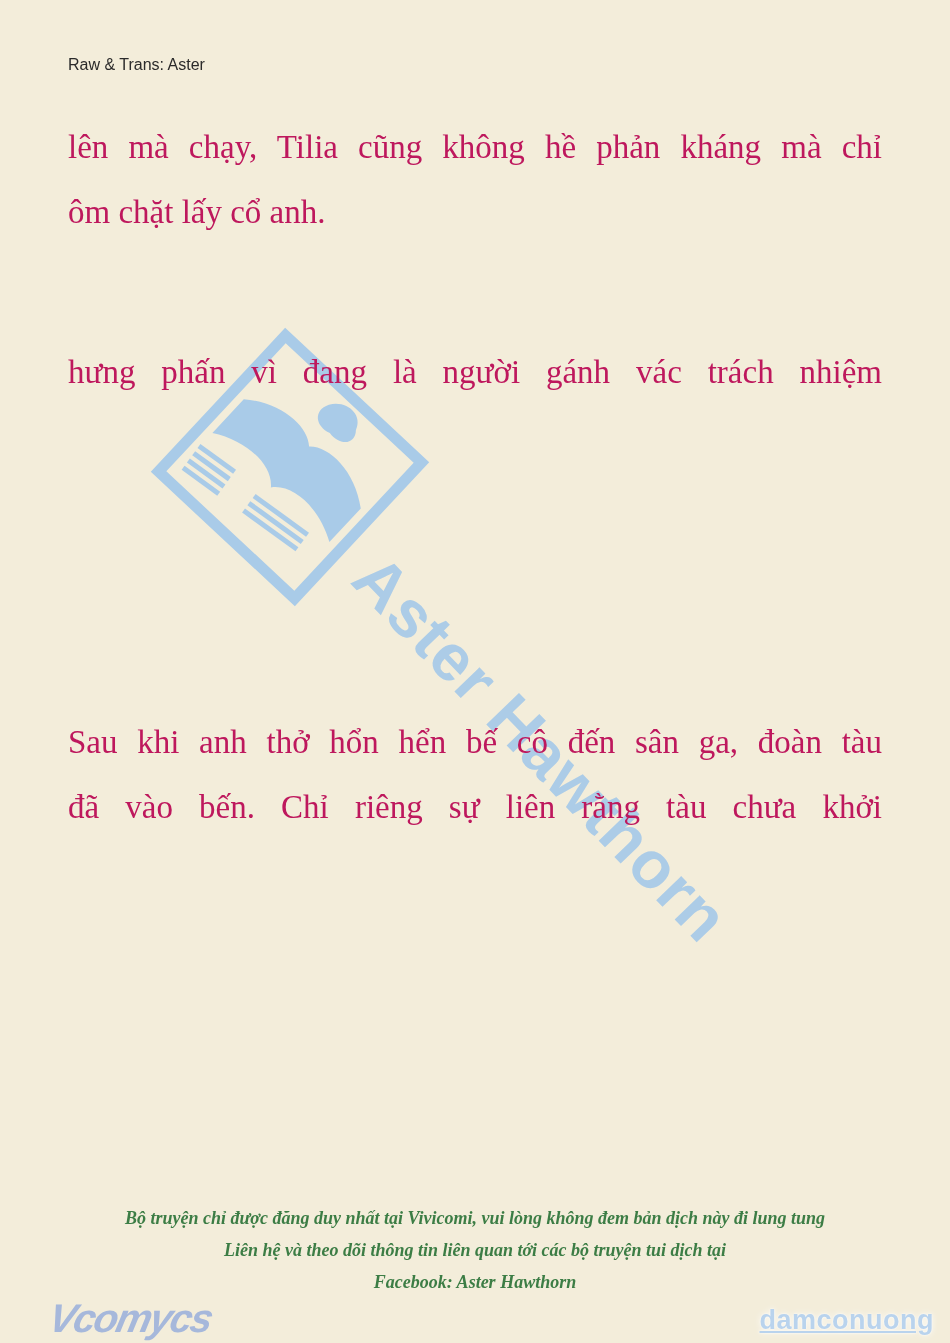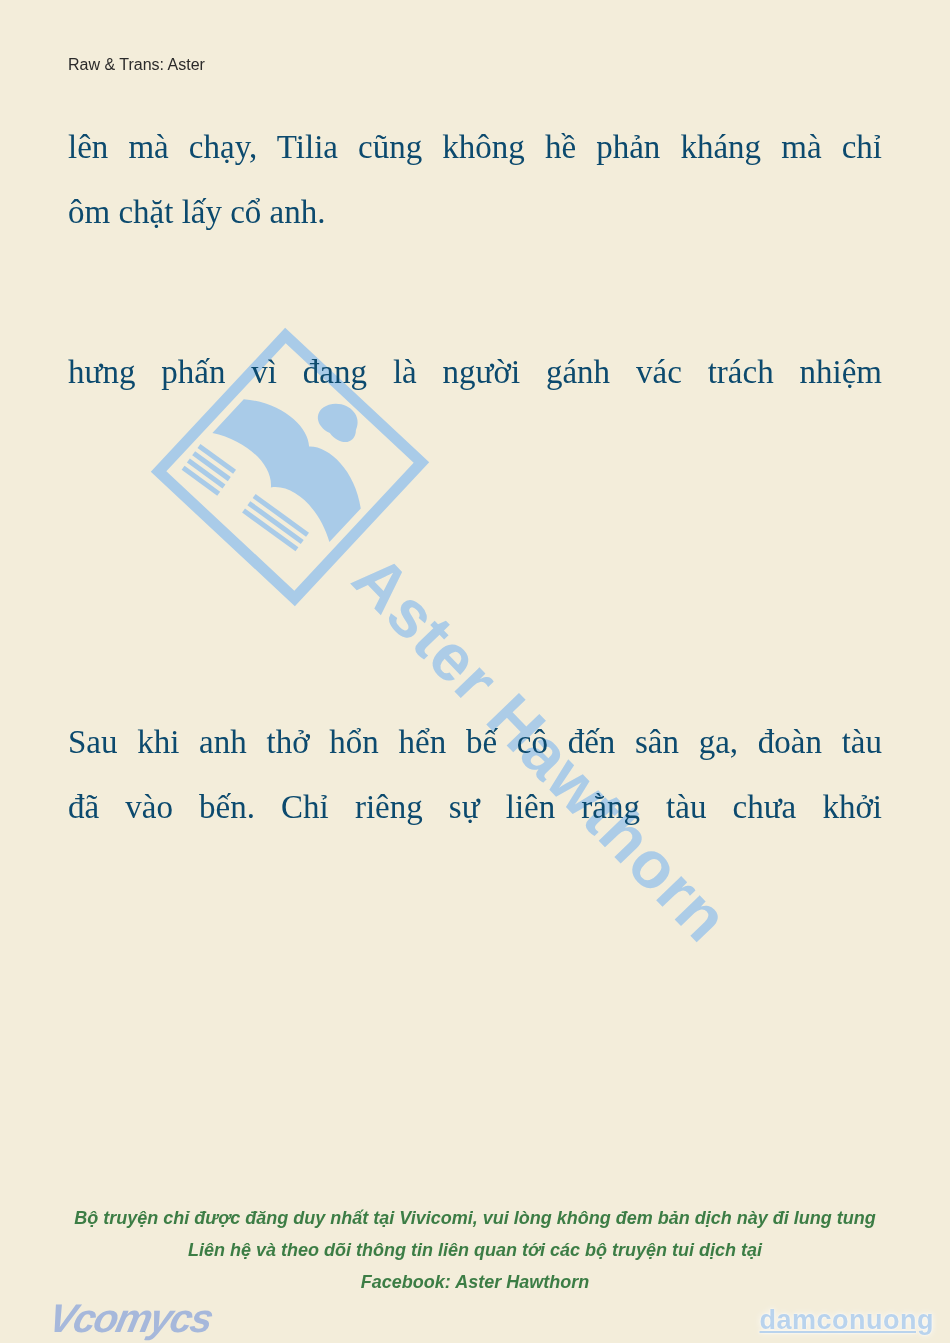--- a/index.html
+++ b/index.html
@@ -10,21 +10,21 @@
   }
   
   .credit{
     position:absolute;left:68px;top:56px;
     font-family:"Liberation Sans", sans-serif;
     font-size:16px;color:#2a2a2a;z-index:2;
   }
   
   .para{
     position:absolute;left:68px;width:814px;z-index:2;
-    font-size:33px;color:#0c4a6e;
+    font-size:33px;color:#be185d;
   }
   .pline{
     height:65px;line-height:65px;
     text-align:justify;text-align-last:justify;
     white-space:normal;
   }
   .pline.last{text-align:right;text-align-last:left;}
   #para1{top:115px;}
   #para2{top:340px;}
   #para3{top:710px;}
@@ -36,21 +36,21 @@
     font-weight:bold;font-size:66px;letter-spacing:1px;
     color:#a9cbe8;white-space:nowrap;
     transform:rotate(46deg);transform-origin:0 0;
     opacity:.95;
   }
   .wm-logo{position:absolute;left:150px;top:295px;}
   
   .footer{
     position:absolute;left:0;top:1202px;width:950px;z-index:2;
     text-align:center;
-    font-family:Liberation Sans, sans-serif;
+    font-family:Liberation Serif, serif;
     font-weight:bold;font-style:italic;
     font-size:18px;line-height:32px;color:#3c7d45;
   }
   
   .vcomycs{position:absolute;left:38px;top:1288px;z-index:2;}
   
   .damconuong{
     position:absolute;right:16px;top:1305px;z-index:2;
     font-family:"Liberation Sans", sans-serif;
     font-weight:bold;font-size:27px;letter-spacing:.5px;

